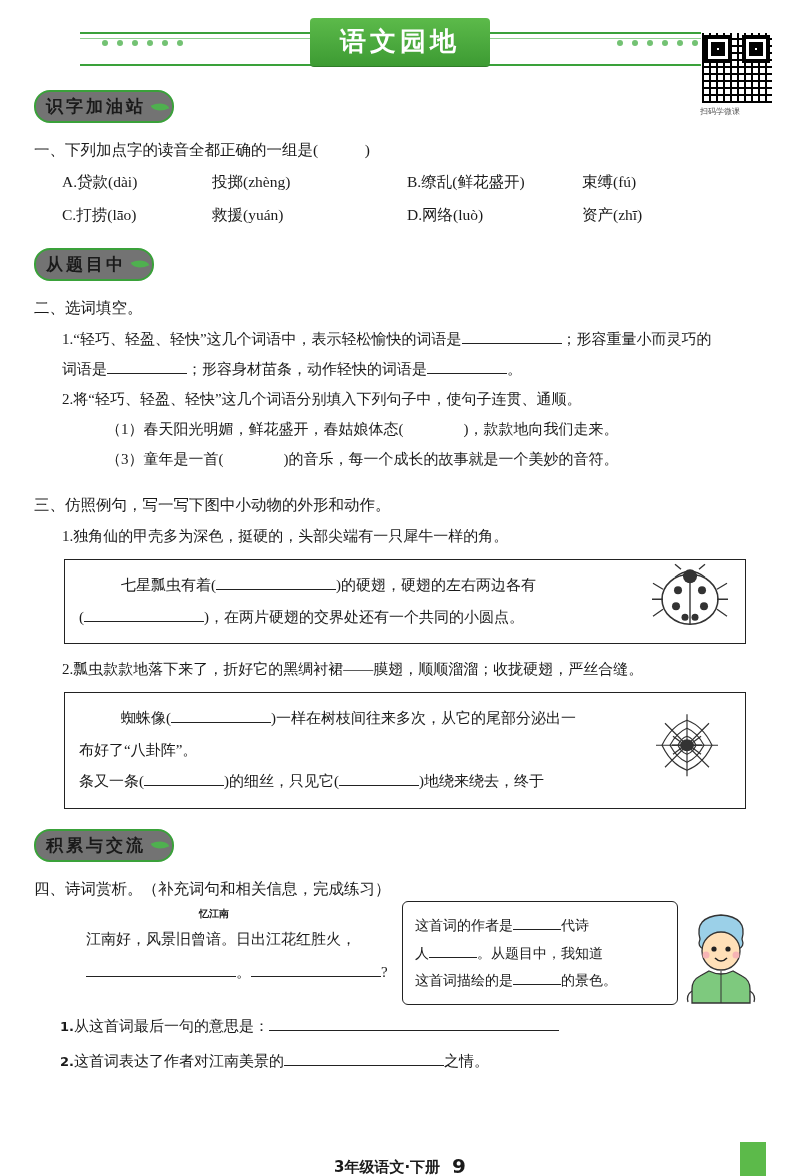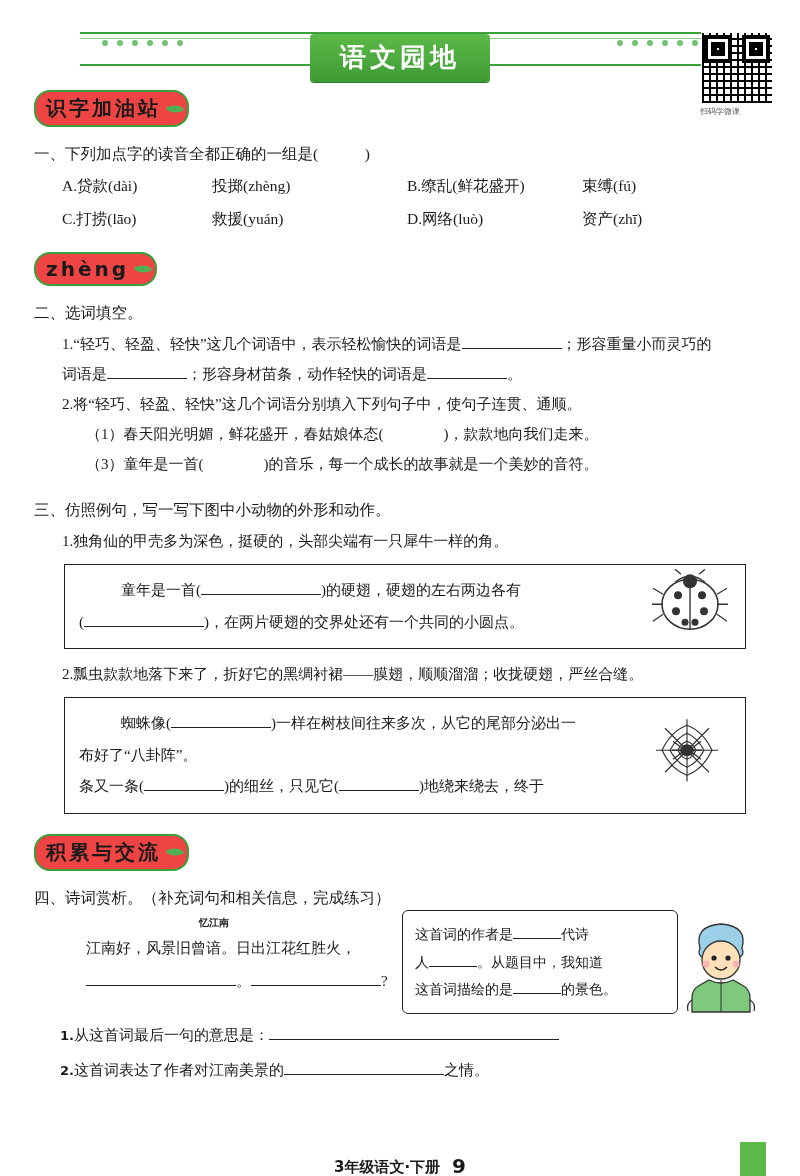--- a/index.html
+++ b/index.html
@@ -55,21 +55,21 @@
   .banner-dots i {
     display: block;
     width: 6px; height: 6px;
     border-radius: 50%;
     background: #73c273;
   }
   .banner-title {
     position: absolute;
     left: 50%;
     transform: translateX(-50%);
-    top: 16px;
+    top: 0;
     background: linear-gradient(#5cba4a, #3d9b33);
     color: #ffffff;
     font-size: 26px;
     font-weight: bold;
     letter-spacing: 4px;
     padding: 10px 30px 12px 30px;
     border-radius: 4px;
     font-family: "DejaVu Sans", sans-serif;
     line-height: 1;
     box-shadow: 0 1px 0 #2f7d28;
@@ -111,25 +111,25 @@
   }
 
   
   .section-head {
     display: inline-block;
     position: relative;
     margin: 16px 0 6px 0;
     padding: 3px 26px 3px 10px;
     border: 2px solid #3aa13a;
     border-radius: 16px;
-    font-size: 20px;
+    font-size: 17px;
     font-weight: bold;
     letter-spacing: 3px;
     font-family: "DejaVu Sans", sans-serif;
-    background: #ef4444;
+    background: #737373;
   }
   .section-head .leaf {
     position: absolute;
     right: 4px;
     top: 50%;
     transform: translateY(-50%) rotate(-25deg);
     width: 16px; height: 10px;
     background: #4fb04f;
     border-radius: 0 100% 0 100%;
   }
@@ -141,21 +141,21 @@
     margin: 6px 0 2px 0;
   }
   .sub {
     font-size: 15px;
     line-height: 2.0;
     margin-left: 28px;
   }
   .sub2 {
     font-size: 15px;
     line-height: 2.0;
-    margin-left: 52px;
+    margin-left: 72px;
   }
   .blank {
     display: inline-block;
     border-bottom: 1px solid #222;
     min-width: 64px;
     height: 1em;
     vertical-align: baseline;
   }
   .blank.w80 { min-width: 80px; }
   .blank.w100 { min-width: 100px; }
@@ -316,21 +316,21 @@
   </div>
   <div class="choice-row">
     <div>C.打捞(lāo)</div>
     <div>救援(yuán)</div>
     <div>D.网络(luò)</div>
     <div>资产(zhī)</div>
   </div>
 
   
   <div class="section-head">
-    <span>zhèng</span>
+    <span>从题目中</span>
     <span class="leaf"></span>
   </div>
 
   <div class="q">二、选词填空。</div>
 
   <div class="sub">
     <span>1.“轻巧、轻盈、轻快”这几个词语中，表示轻松愉快的词语是</span><span class="blank w100"></span><span>；形容重量小而灵巧的</span>
   </div>
   <div class="sub">
     <span>词语是</span><span class="blank w80"></span><span>；形容身材苗条，动作轻快的词语是</span><span class="blank w80"></span><span>。</span>
@@ -340,21 +340,21 @@
 
   <div class="sub2">（1）春天阳光明媚，鲜花盛开，春姑娘体态(　　　　)，款款地向我们走来。</div>
   <div class="sub2">（3）童年是一首(　　　　)的音乐，每一个成长的故事就是一个美妙的音符。</div>
 
   <div class="q" style="margin-top:16px;">三、仿照例句，写一写下图中小动物的外形和动作。</div>
 
   <div class="sub">1.独角仙的甲壳多为深色，挺硬的，头部尖端有一只犀牛一样的角。</div>
 
   <div class="boxwrap">
     <div style="margin-left:42px;">
-      <span>童年是一首(</span><span class="blank w120"></span><span>)的硬翅，硬翅的左右两边各有</span>
+      <span>七星瓢虫有着(</span><span class="blank w120"></span><span>)的硬翅，硬翅的左右两边各有</span>
     </div>
     <div>
       <span>(</span><span class="blank w120"></span><span>)，在两片硬翅的交界处还有一个共同的小圆点。</span>
     </div>
     <div class="art">
       <svg class="ladybug" viewBox="0 0 86 66" xmlns="http://www.w3.org/2000/svg">
         <ellipse cx="43" cy="36" rx="28" ry="25" fill="none" stroke="#333" stroke-width="1.6"></ellipse>
         <path d="M43 11 L43 61" stroke="#333" stroke-width="1.4"></path>
         <path d="M28 14 Q43 2 58 14" fill="none" stroke="#333" stroke-width="1.4"></path>
         <circle cx="43" cy="13" r="7" fill="#333"></circle>

